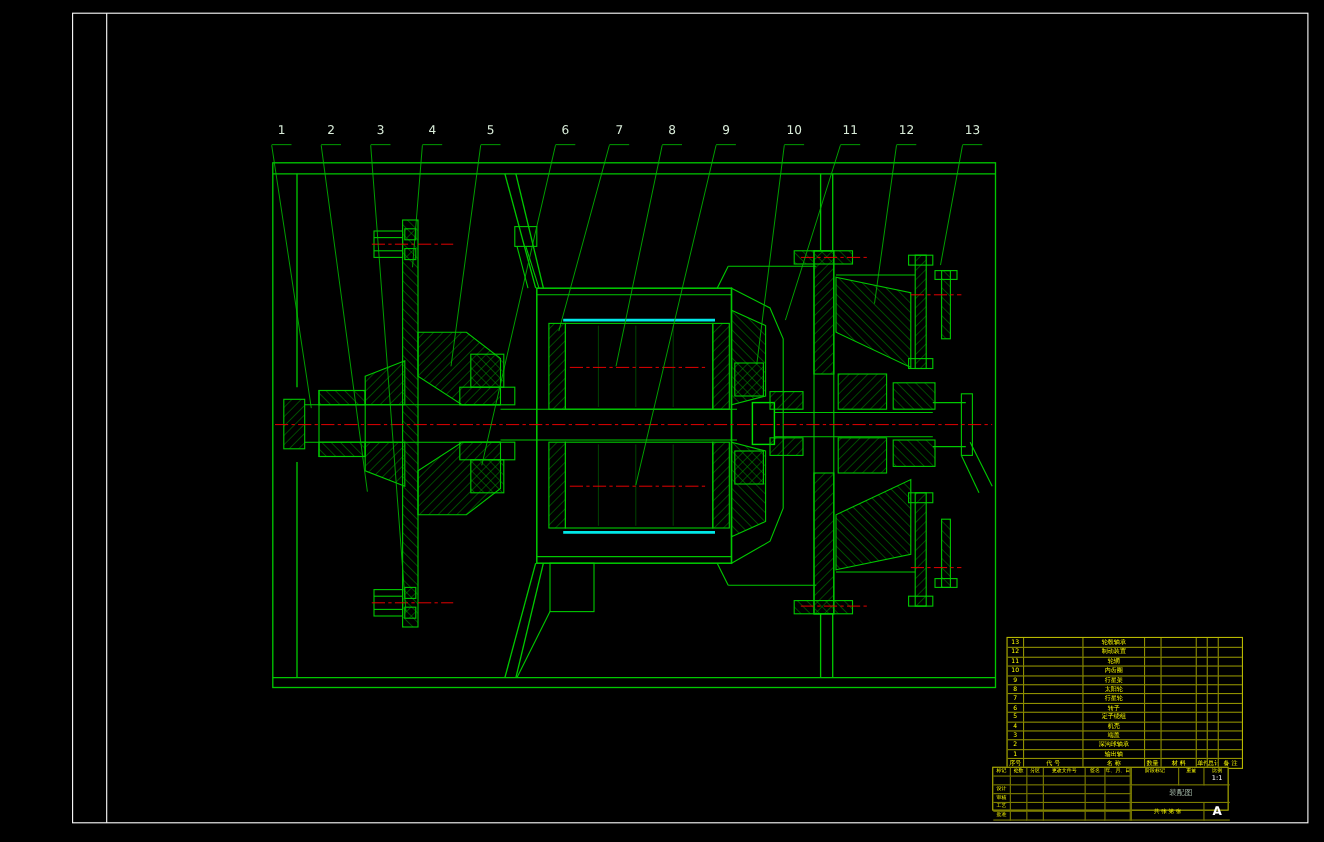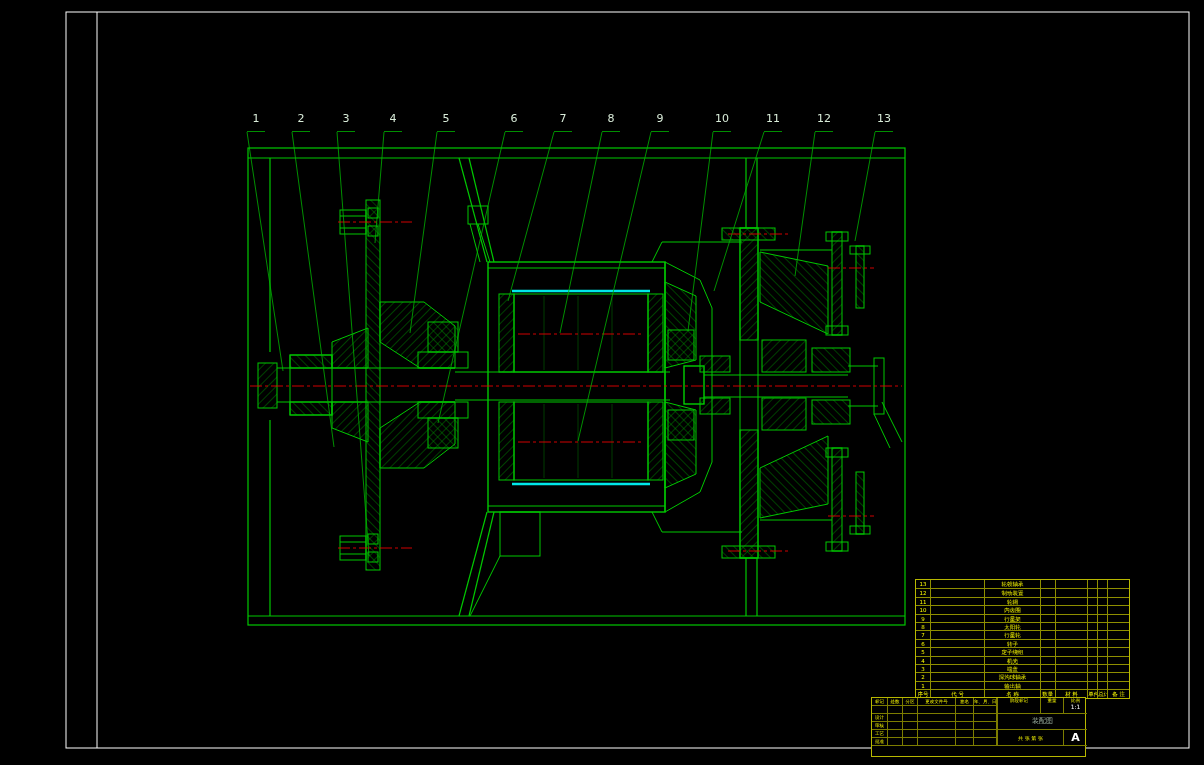--- a/index.html
+++ b/index.html
@@ -12,21 +12,21 @@
   .parts-table{position:absolute;left:915px;top:579px;width:215px;
                border:1px solid #b8b800;box-sizing:border-box;}
   .prow{display:flex;height:8.4px;box-sizing:border-box;}
   .prow.header{height:9px;}
   .pcell{box-sizing:border-box;border-left:1px solid #8f8f00;border-top:1px solid #8f8f00;
          color:#ffff00;font-size:5.5px;line-height:8px;overflow:hidden;white-space:nowrap;
          text-align:center;}
   .pcell:first-child{border-left:none;}
   .prow:first-child .pcell{border-top:none;}
   
-  .title-block{position:absolute;left:871px;top:697px;width:215px;height:60px;
+  .title-block{position:absolute;left:902px;top:697px;width:215px;height:40px;
                border:1px solid #b8b800;box-sizing:border-box;background:#000;}
   .tb-left{position:absolute;left:0;top:0;width:125px;height:48px;display:grid;
            grid-template-columns:16px 15px 15px 38px 18px 23px;grid-auto-rows:8px;}
   .tbcell{box-sizing:border-box;border-right:1px solid #7d7d00;border-bottom:1px solid #7d7d00;
           color:#ffff00;font-size:4.5px;line-height:7px;overflow:hidden;white-space:nowrap;
           text-align:center;}
   .tb-abs{position:absolute;box-sizing:border-box;border-left:1px solid #7d7d00;
           border-bottom:1px solid #7d7d00;color:#ffff00;font-size:4.5px;
           text-align:center;overflow:hidden;}
   .tb-scale-val{display:block;color:#ffffff;font-size:6px;line-height:7px;}

